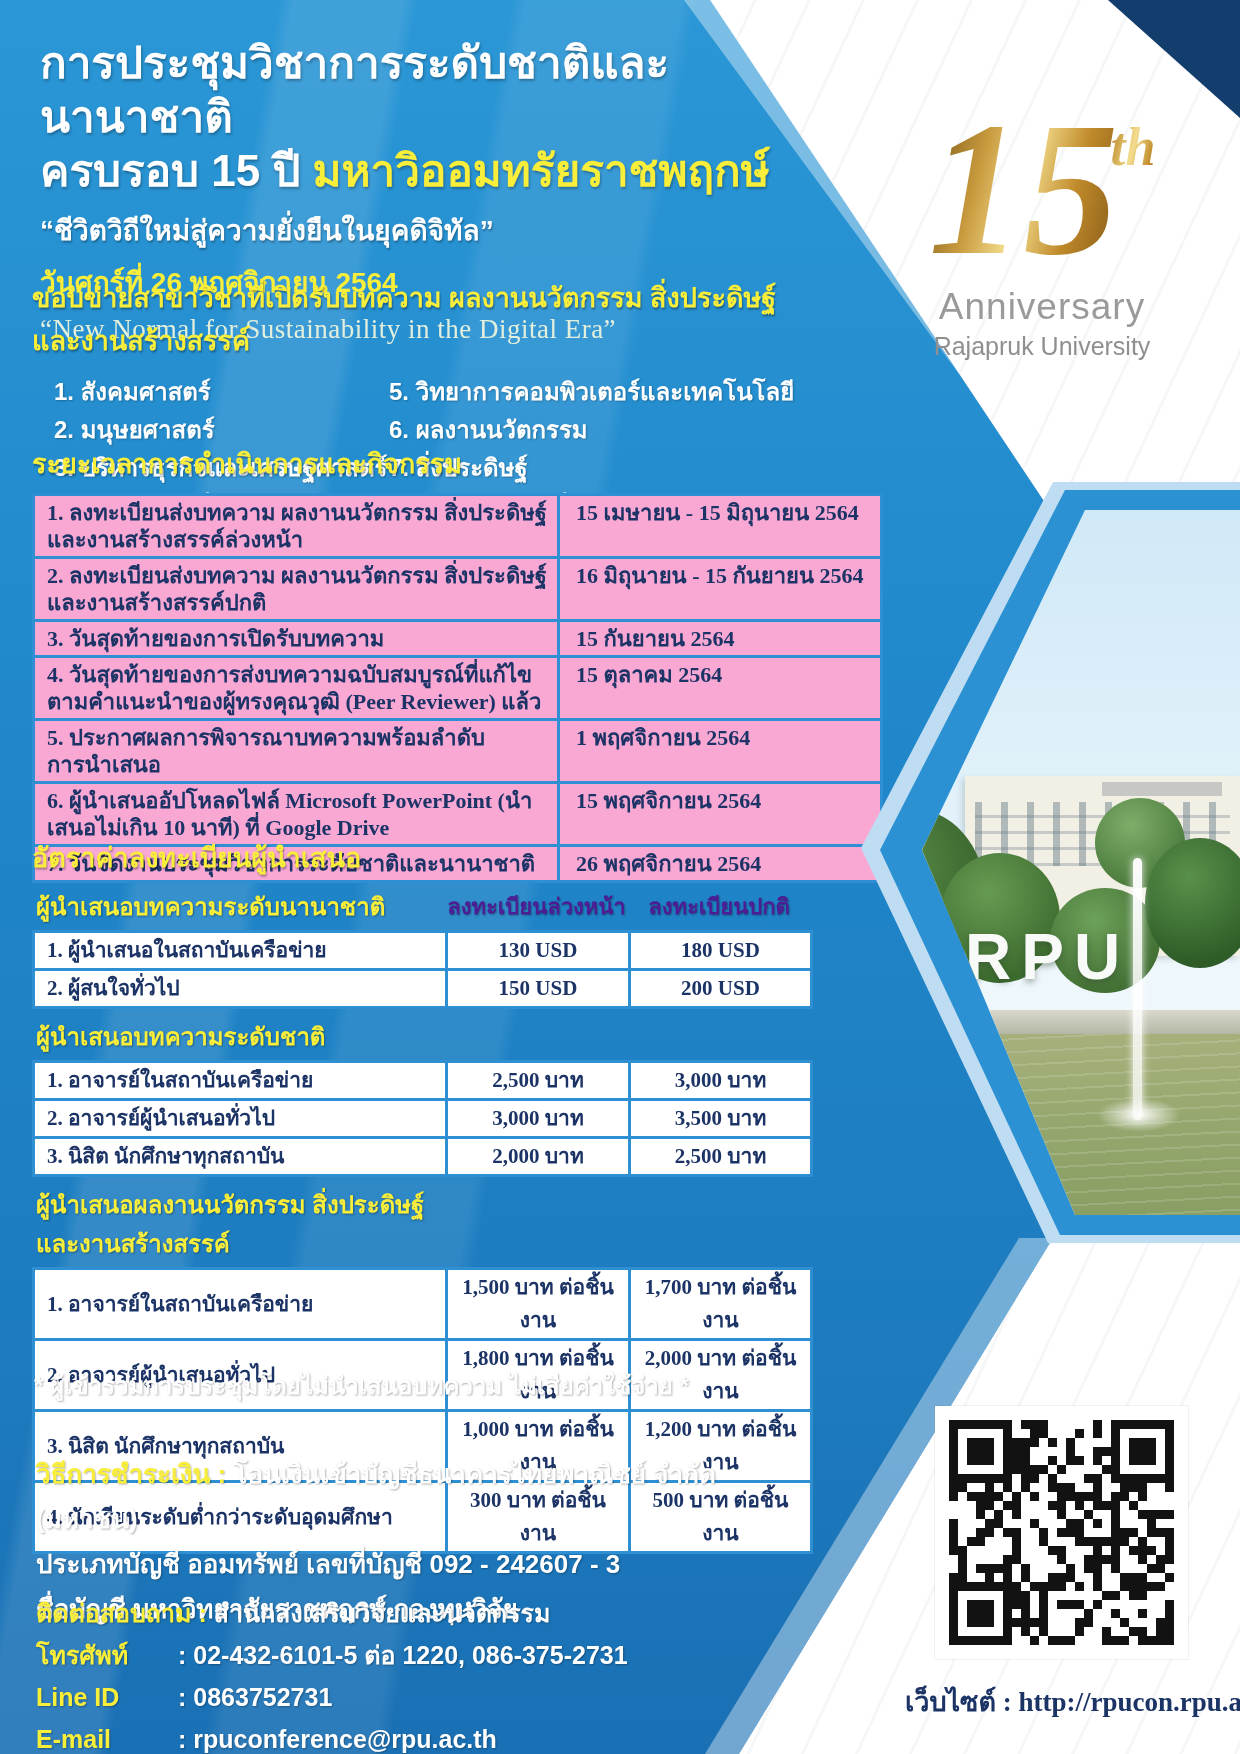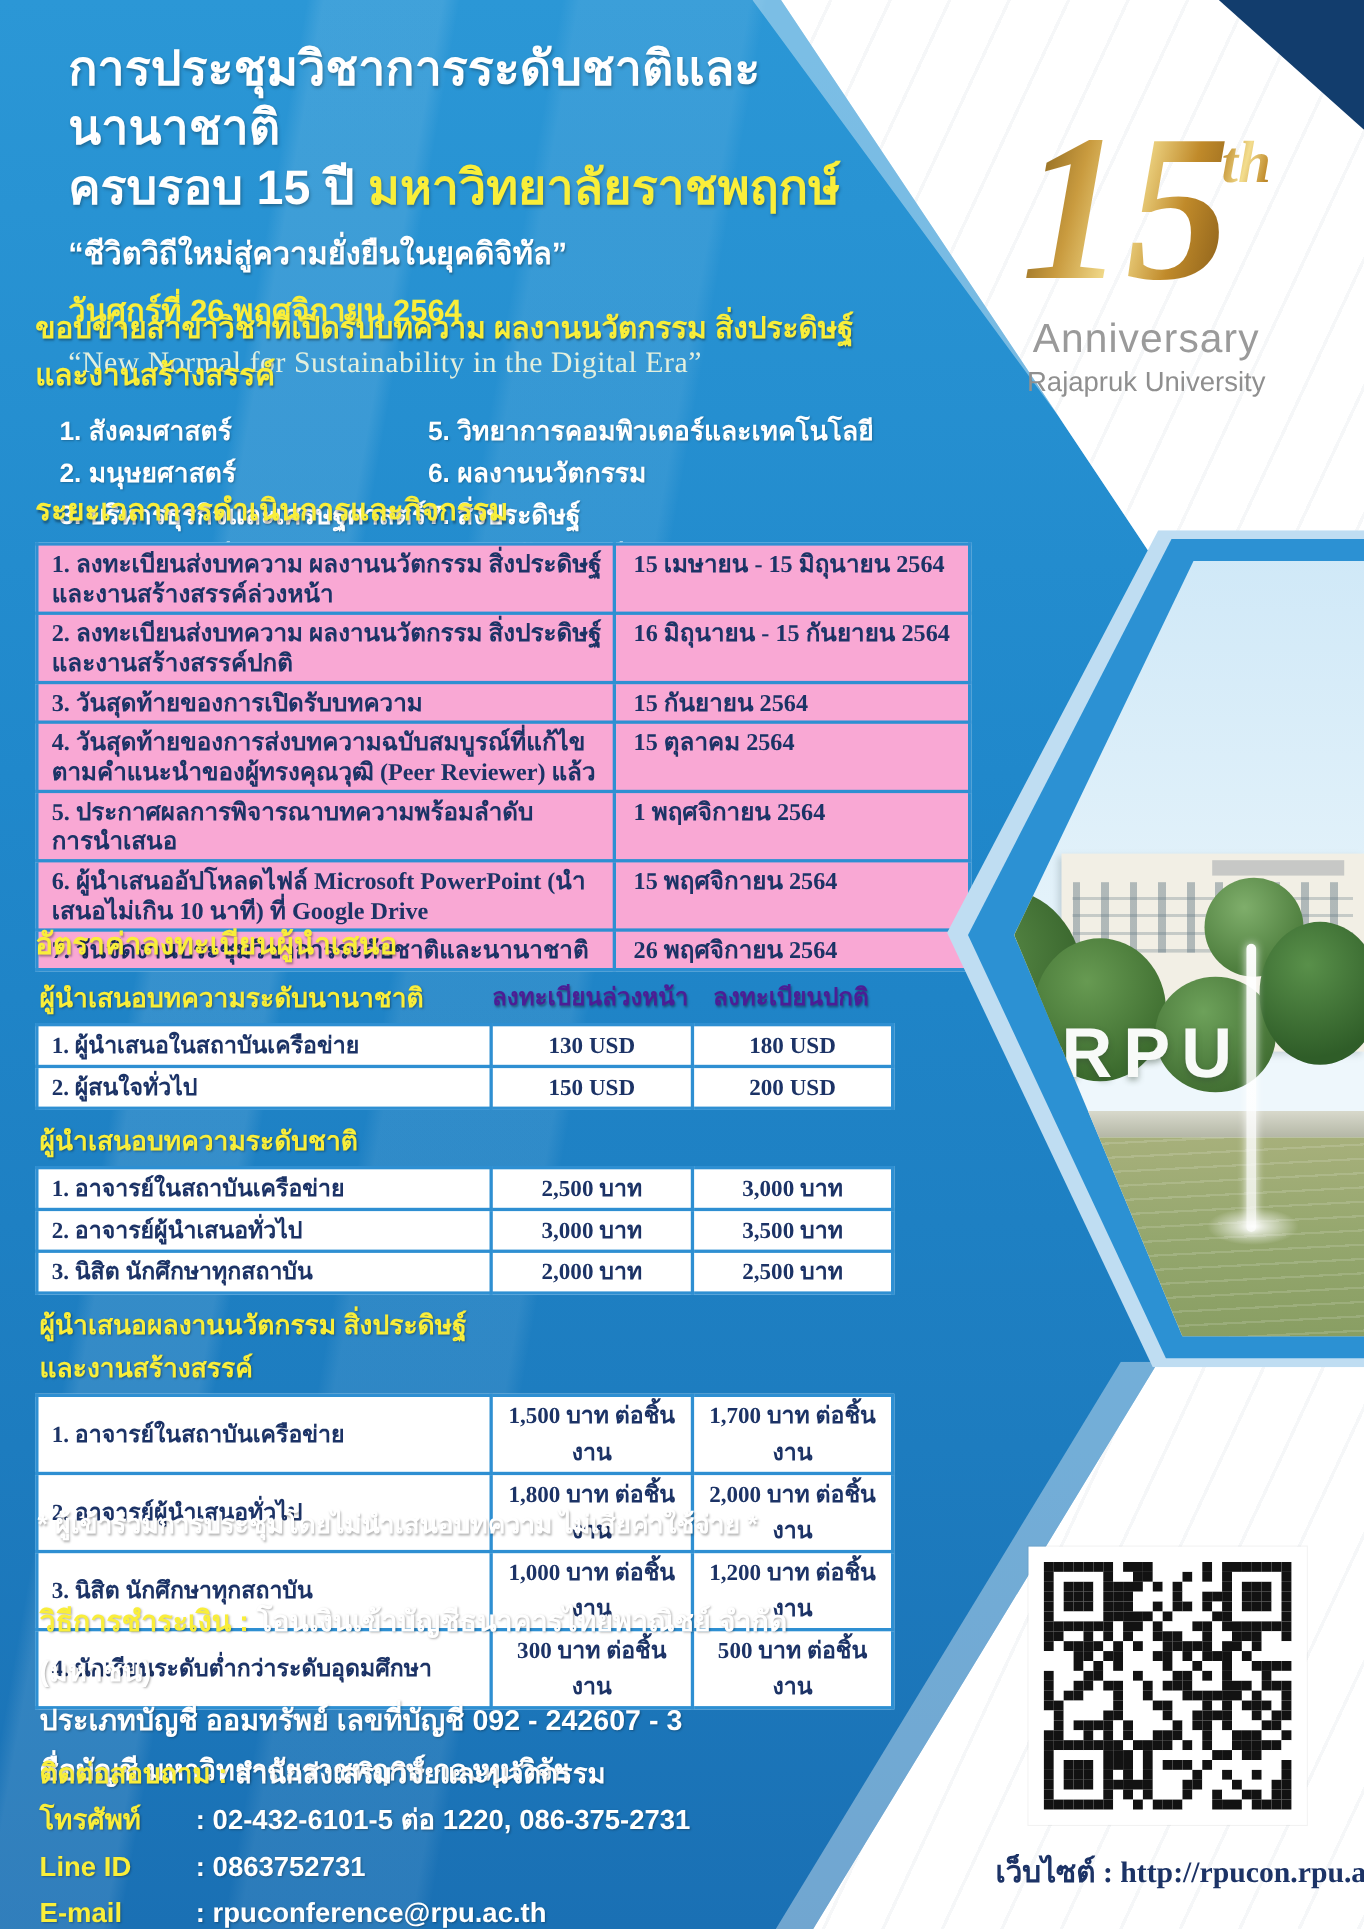--- a/index.html
+++ b/index.html
@@ -19,21 +19,21 @@
   .edge-top{position:absolute;inset:0;background:rgba(255,255,255,0.38);
     clip-path:polygon(684px 0,710px 0,1240px 795px,1240px 756px);}
   .edge-bottom{position:absolute;inset:0;background:rgba(255,255,255,0.38);
     clip-path:polygon(1019px 1238px,1053px 1238px,739px 1754px,705px 1754px);}
   .corner-navy{position:absolute;inset:0;background:#123d6d;
     clip-path:polygon(1108px 0,1240px 0,1240px 118px);}
 
   .yellow{color:#f9ee3a;}
 
   
-  .header{position:absolute;left:62px;top:36px;width:740px;color:#fff;}
+  .header{position:absolute;left:40px;top:36px;width:740px;color:#fff;}
   .title{font-size:44px;font-weight:700;line-height:54px;text-shadow:1px 2px 3px rgba(0,0,0,0.30);}
   .theme-quote{font-size:28px;font-weight:700;margin-top:10px;text-shadow:1px 2px 2px rgba(0,0,0,0.30);}
   .date-line{font-size:28px;font-weight:700;margin-top:8px;}
   .eng-line{font-family:"Liberation Serif",serif;font-size:27px;margin-top:10px;color:#e2efdd;letter-spacing:0.5px;}
 
   
   .anniv{position:absolute;left:852px;top:52px;width:380px;text-align:center;}
   .anniv-num{font-family:"Liberation Serif",serif;font-style:italic;font-weight:700;font-size:190px;line-height:190px;
     color:#c79a3e;background:linear-gradient(105deg,#7e5a17 5%,#c99b3f 30%,#f3dd8e 50%,#c08a2a 72%,#8a5f1a 95%);
     -webkit-background-clip:text;background-clip:text;-webkit-text-fill-color:transparent;display:inline-block;}
@@ -126,21 +126,21 @@
 
 <div class="poster">
   <div class="white-texture"></div>
   <div class="bg-blue"></div>
   <div class="edge-top"></div>
   <div class="edge-bottom"></div>
   <div class="corner-navy"></div>
 
   <div class="header">
     <div class="title">การประชุมวิชาการระดับชาติและนานาชาติ</div>
-    <div class="title"><span>ครบรอบ 15 ปี</span> <span class="yellow">มหาวิทยาลัยราชพฤกษ์</span></div>
+    <div class="title"><span>ครบรอบ 15 ปี</span> <span class="yellow">มหาวิออมทรัยราชพฤกษ์</span></div>
     <div class="theme-quote">“ชีวิตวิถีใหม่สู่ความยั่งยืนในยุคดิจิทัล”</div>
     <div class="date-line yellow">วันศุกร์ที่ 26 พฤศจิกายน 2564</div>
     <div class="eng-line">“New Normal for Sustainability in the Digital Era”</div>
   </div>
 
   <div class="anniv">
     <div><span class="anniv-num">15</span><span class="anniv-num anniv-th">th</span></div>
     <div class="anniv-l1">Anniversary</div>
     <div class="anniv-l2">Rajapruk University</div>
   </div>

